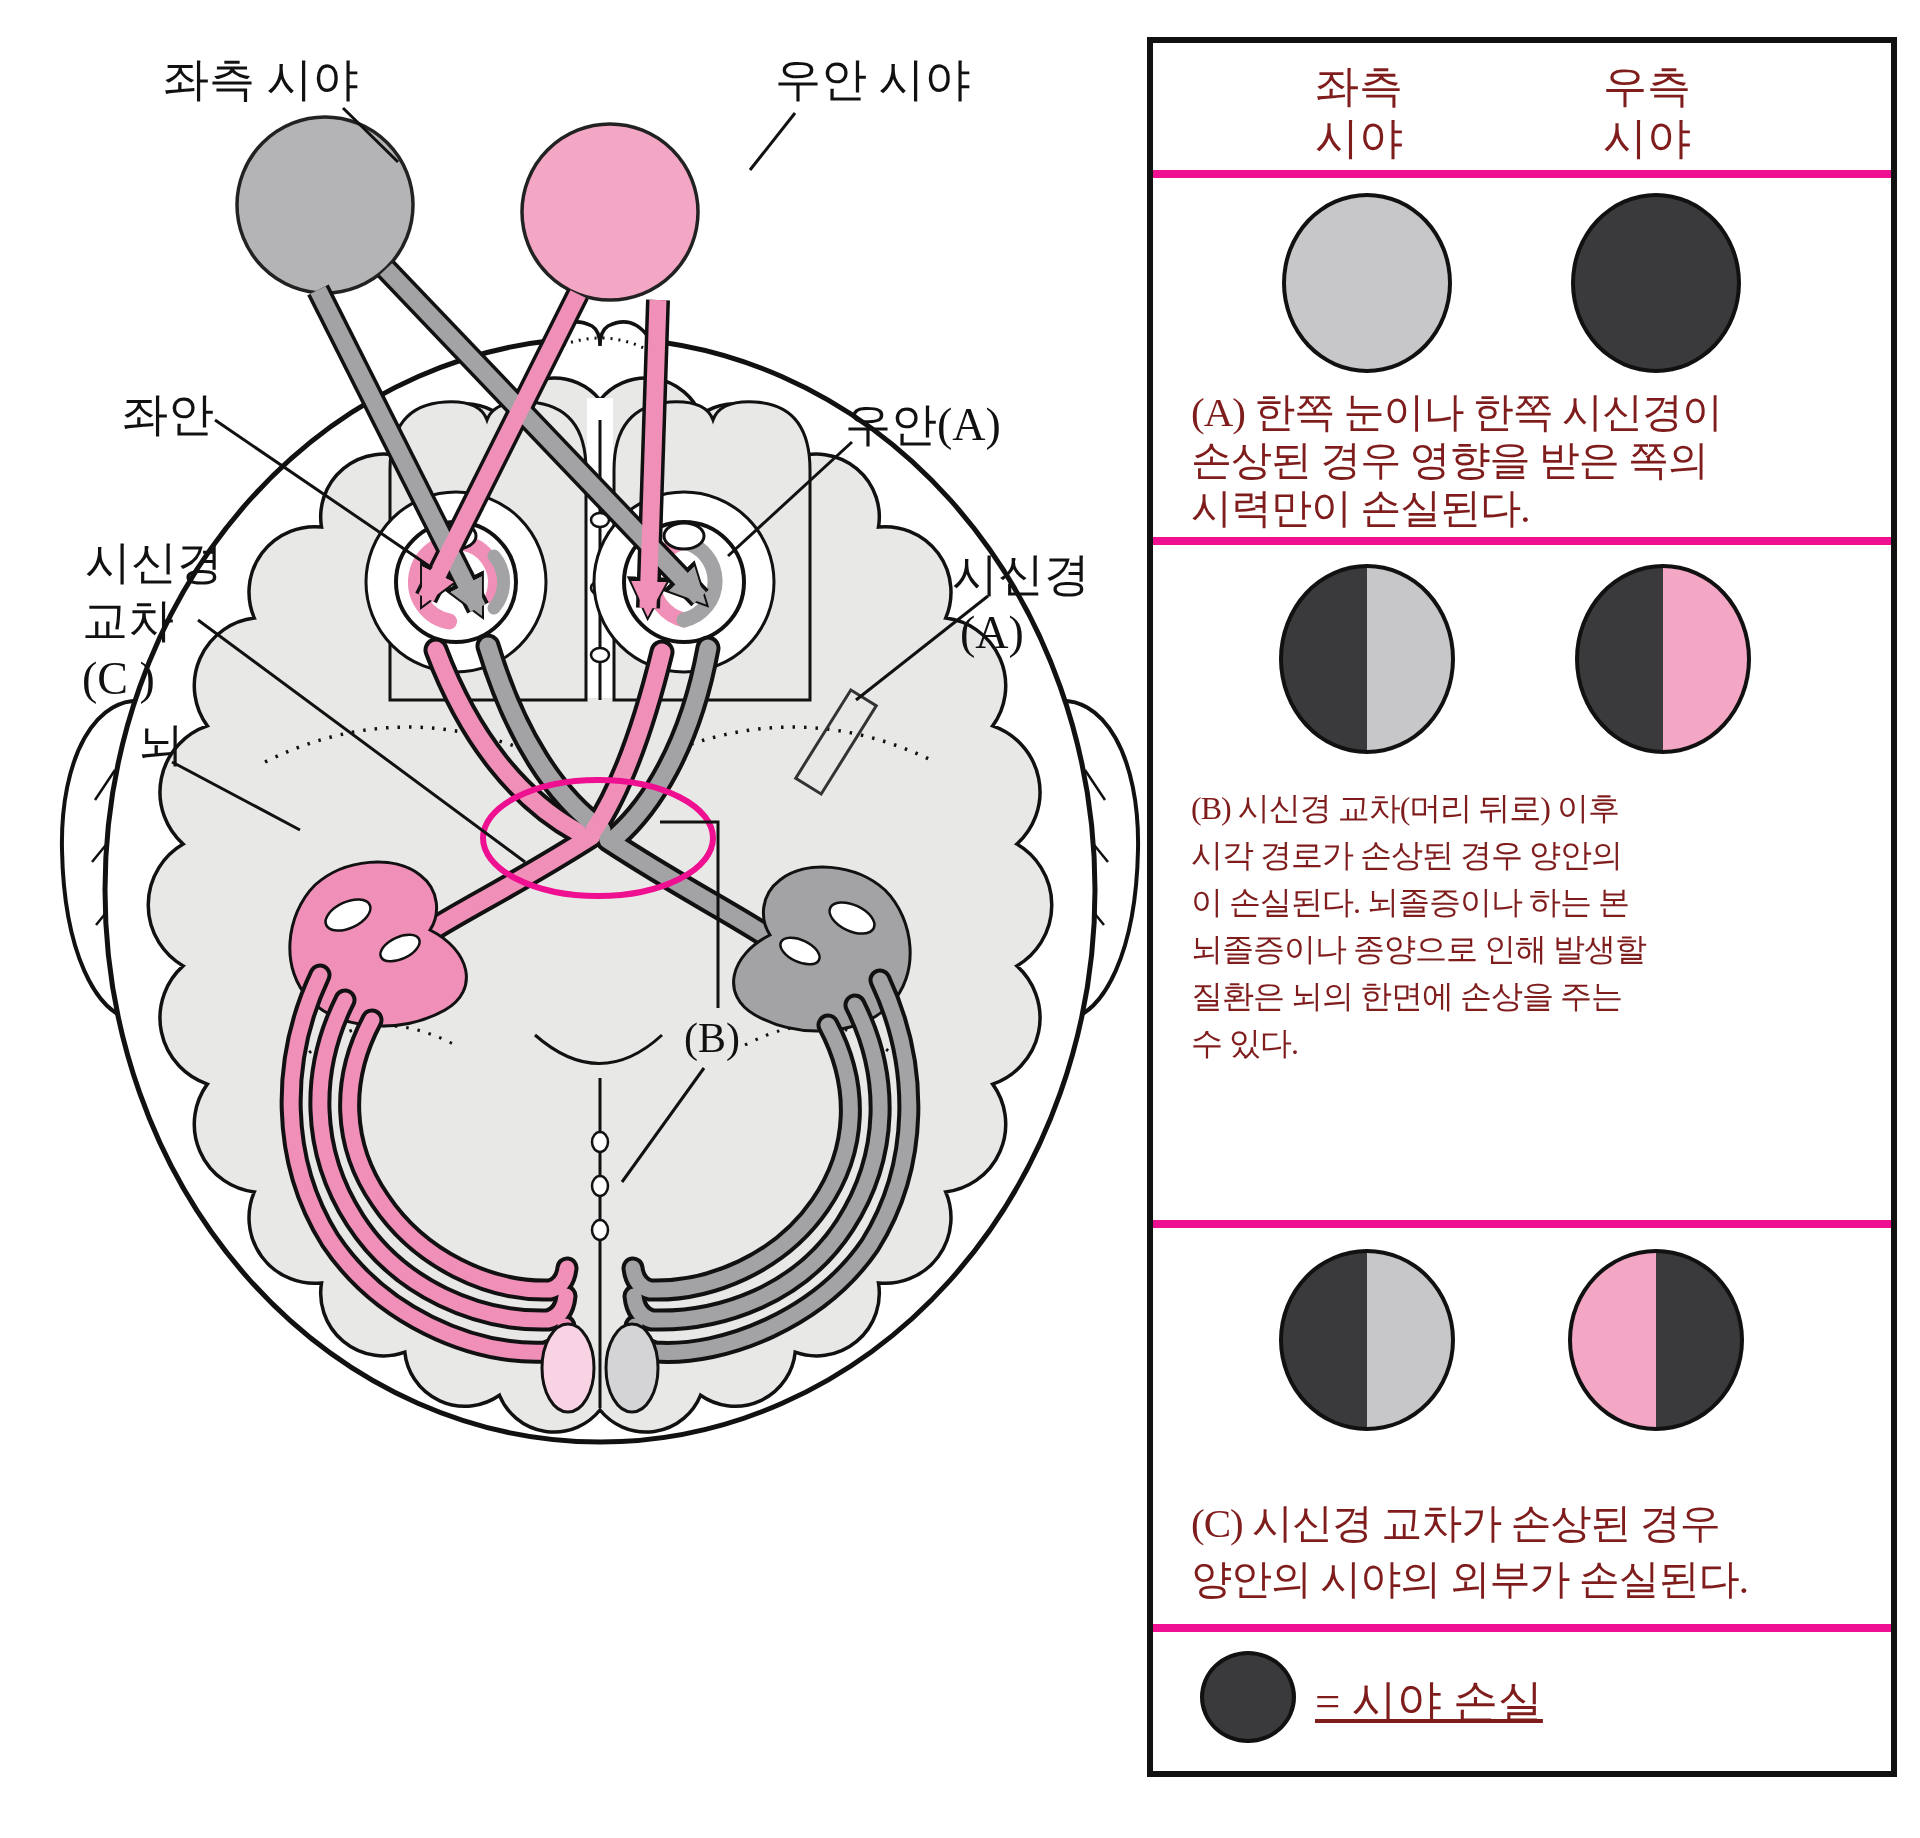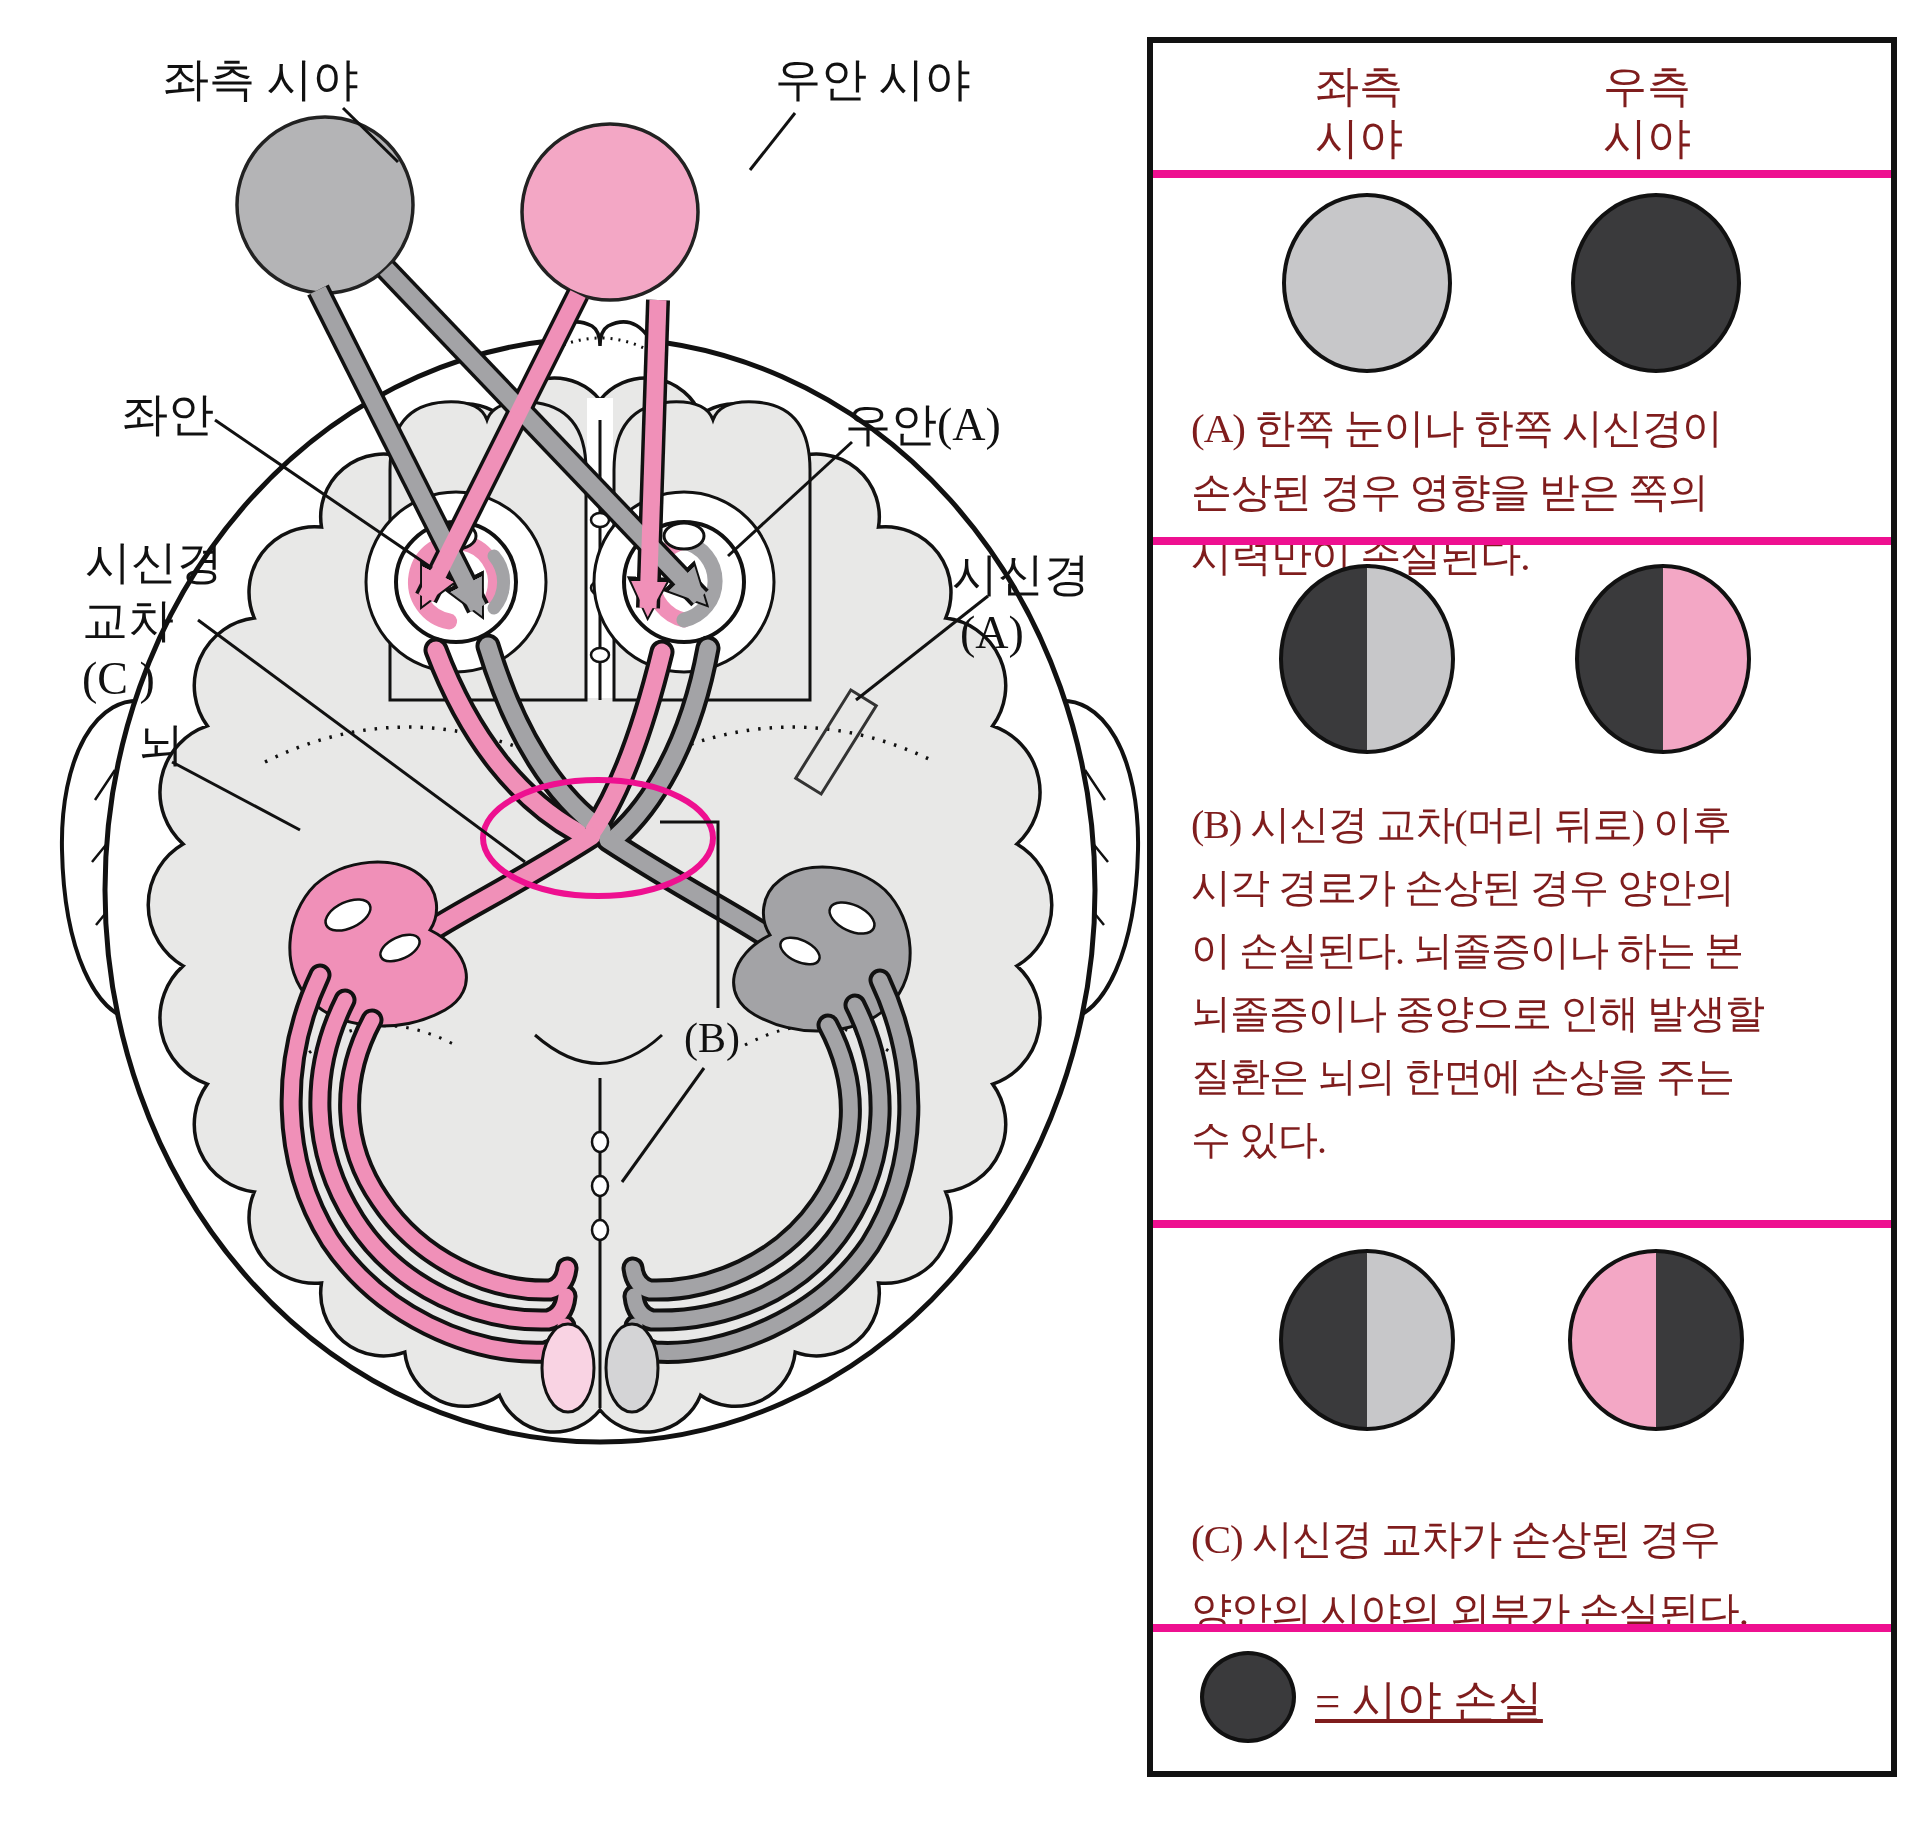--- a/index.html
+++ b/index.html
@@ -14,21 +14,21 @@
          border:6px solid #111;background:#fff;box-sizing:border-box;}
   .hdr{position:absolute;width:220px;text-align:center;font-size:44px;line-height:1.18;top:18px;}
   .divider{position:absolute;left:0;width:100%;height:8px;background:#ee1090;}
   .vf{position:absolute;border:4px solid #111;border-radius:50%;box-sizing:border-box;}
   .vf.gray{background:#c7c7c9;}
   .vf.dark{background:#3a3a3c;}
   .vf.dark-gray{background:linear-gradient(90deg,#3a3a3c 50%,#c7c7c9 50%);}
   .vf.dark-pink{background:linear-gradient(90deg,#3a3a3c 50%,#f3a7c5 50%);}
   .vf.pink-dark{background:linear-gradient(90deg,#f3a7c5 50%,#3a3a3c 50%);}
   .ptxt{position:absolute;left:38px;width:690px;font-size:41px;line-height:48px;letter-spacing:-1px;}
-  .ptxt div{white-space:nowrap;margin-top:16px;}
+  .ptxt div{white-space:nowrap;}
   #legend-circle{position:absolute;width:96px;height:92px;border-radius:50%;
                  background:#3a3a3c;border:4px solid #111;box-sizing:border-box;}
   #legend-label{position:absolute;font-size:45px;text-decoration:underline;}
 </style>
 </head>
 <body>
 
 <div id="stage">
 
   <svg width="1150" height="1500" viewBox="0 0 1150 1500" style="position:absolute;left:0;top:0;">
@@ -217,21 +217,21 @@
     <div class="ptxt" style="top:345px;">
       <div>(A) 한쪽 눈이나 한쪽 시신경이</div>
       <div>손상된 경우 영향을 받은 쪽의</div>
       <div>시력만이 손실된다.</div>
     </div>
 
     <div class="divider" style="top:494px;"></div>
 
     <div class="vf dark-gray" style="left:126px;top:521px;width:176px;height:190px;"></div>
     <div class="vf dark-pink" style="left:422px;top:521px;width:176px;height:190px;"></div>
-    <div class="ptxt" style="top:742px;line-height:47px;font-size:40px;">
+    <div class="ptxt" style="top:742px;line-height:47px;font-size:32px;">
       <div>(B) 시신경 교차(머리 뒤로) 이후</div>
       <div>시각 경로가 손상된 경우 양안의</div>
       <div>이 손실된다.  뇌졸증이나 하는 본</div>
       <div>뇌졸증이나 종양으로 인해 발생할</div>
       <div>질환은 뇌의 한면에 손상을 주는</div>
       <div>수 있다.</div>
     </div>
 
     <div class="divider" style="top:1177px;"></div>
 

